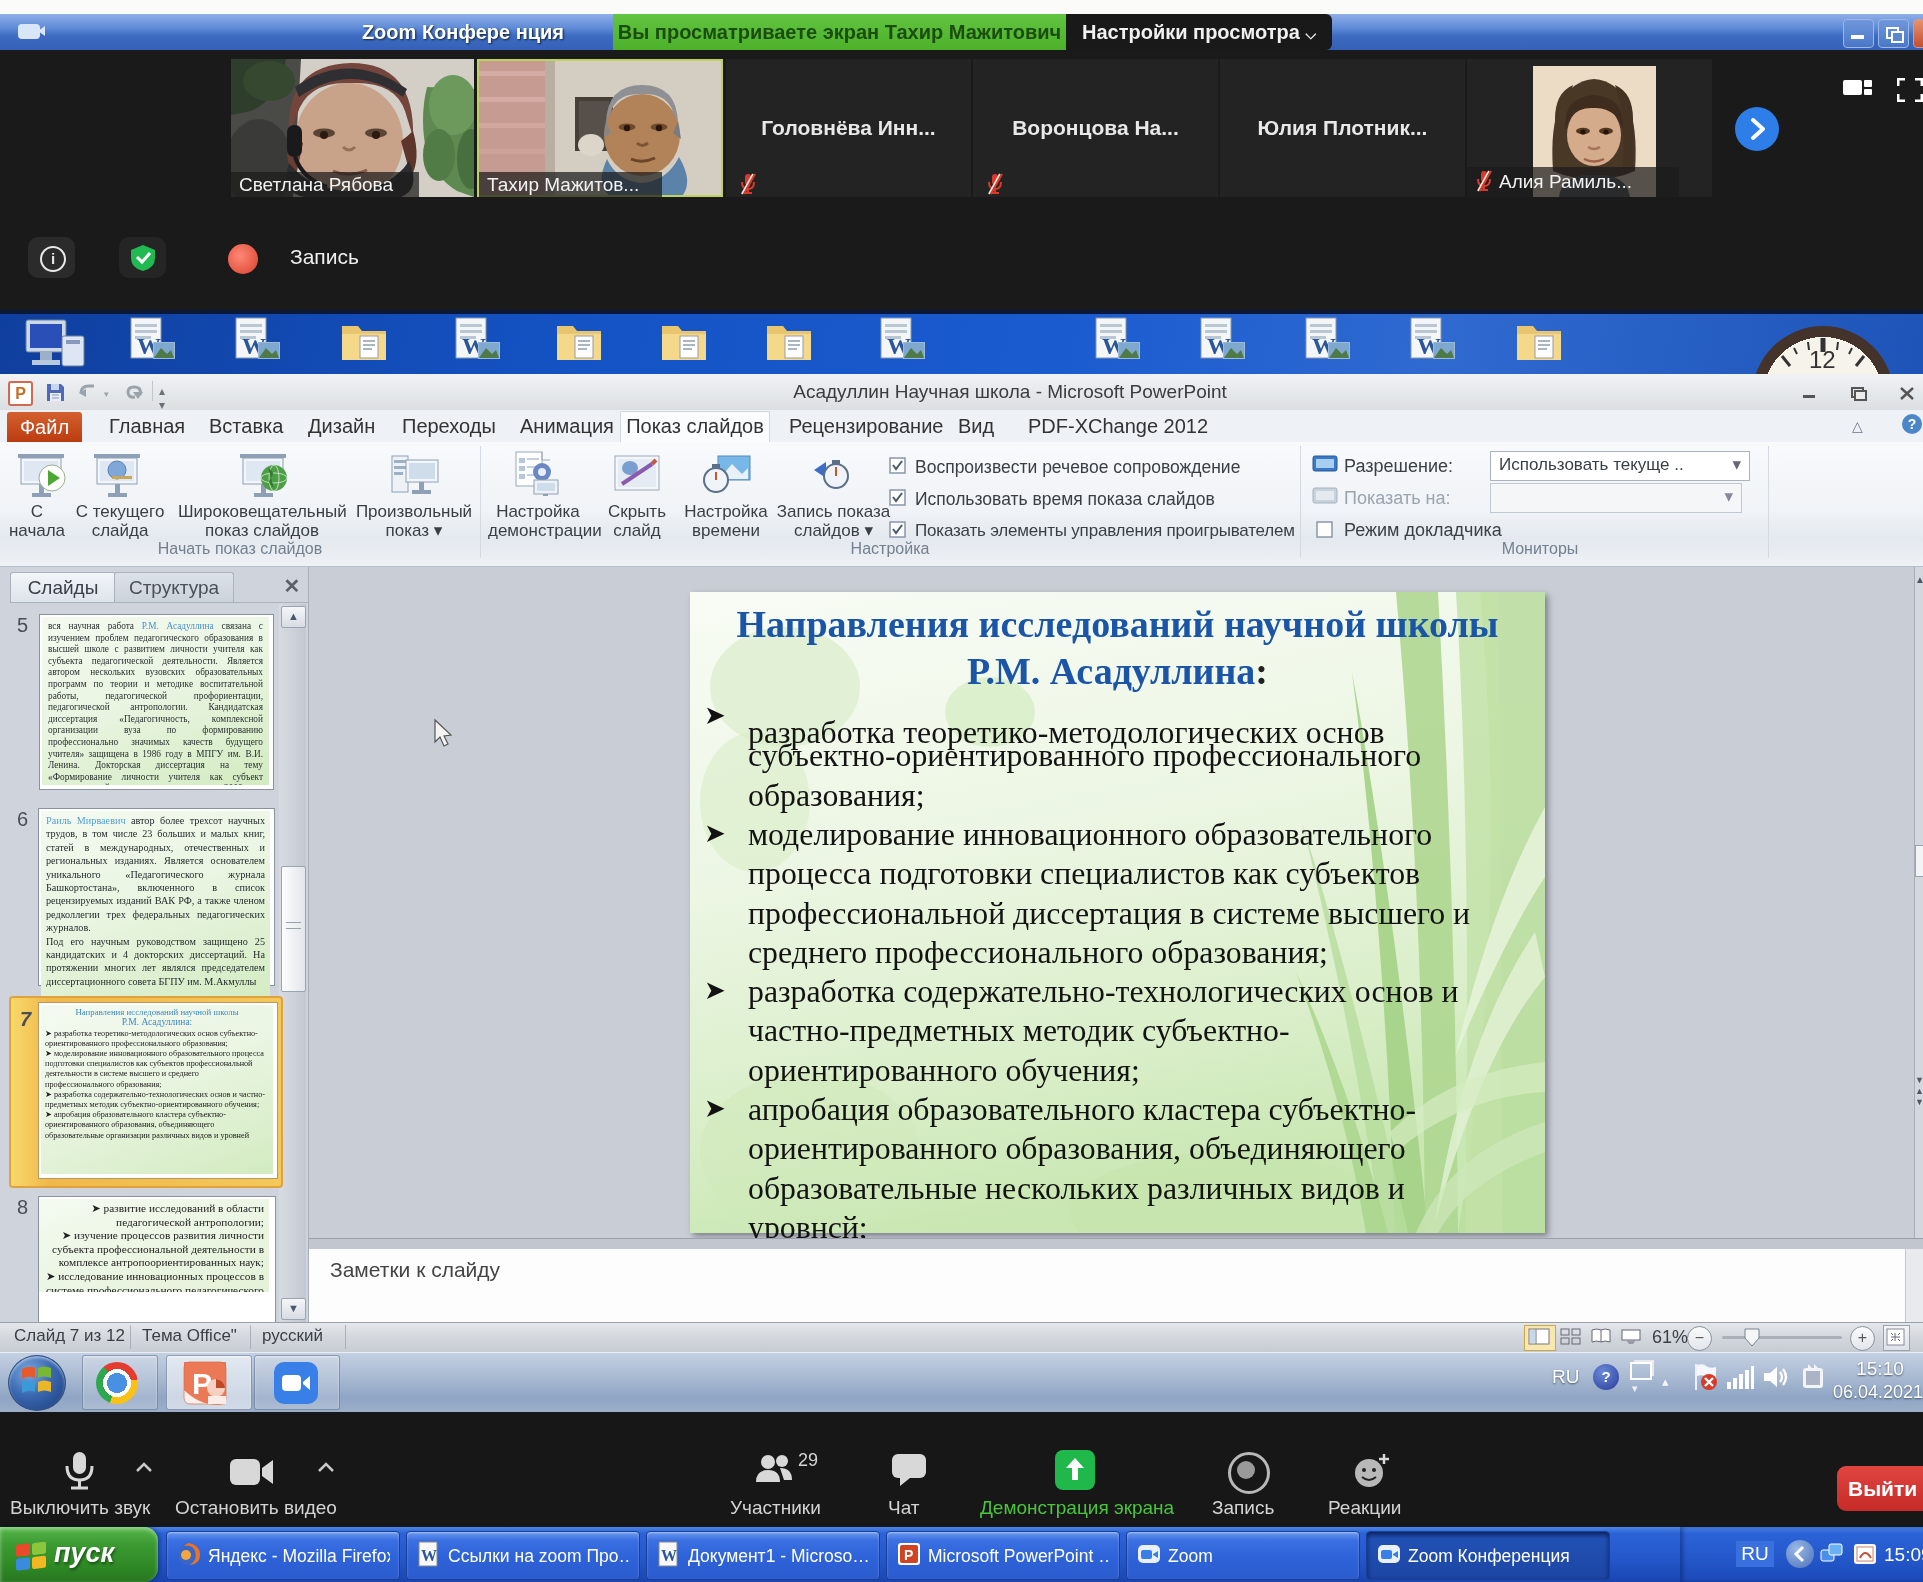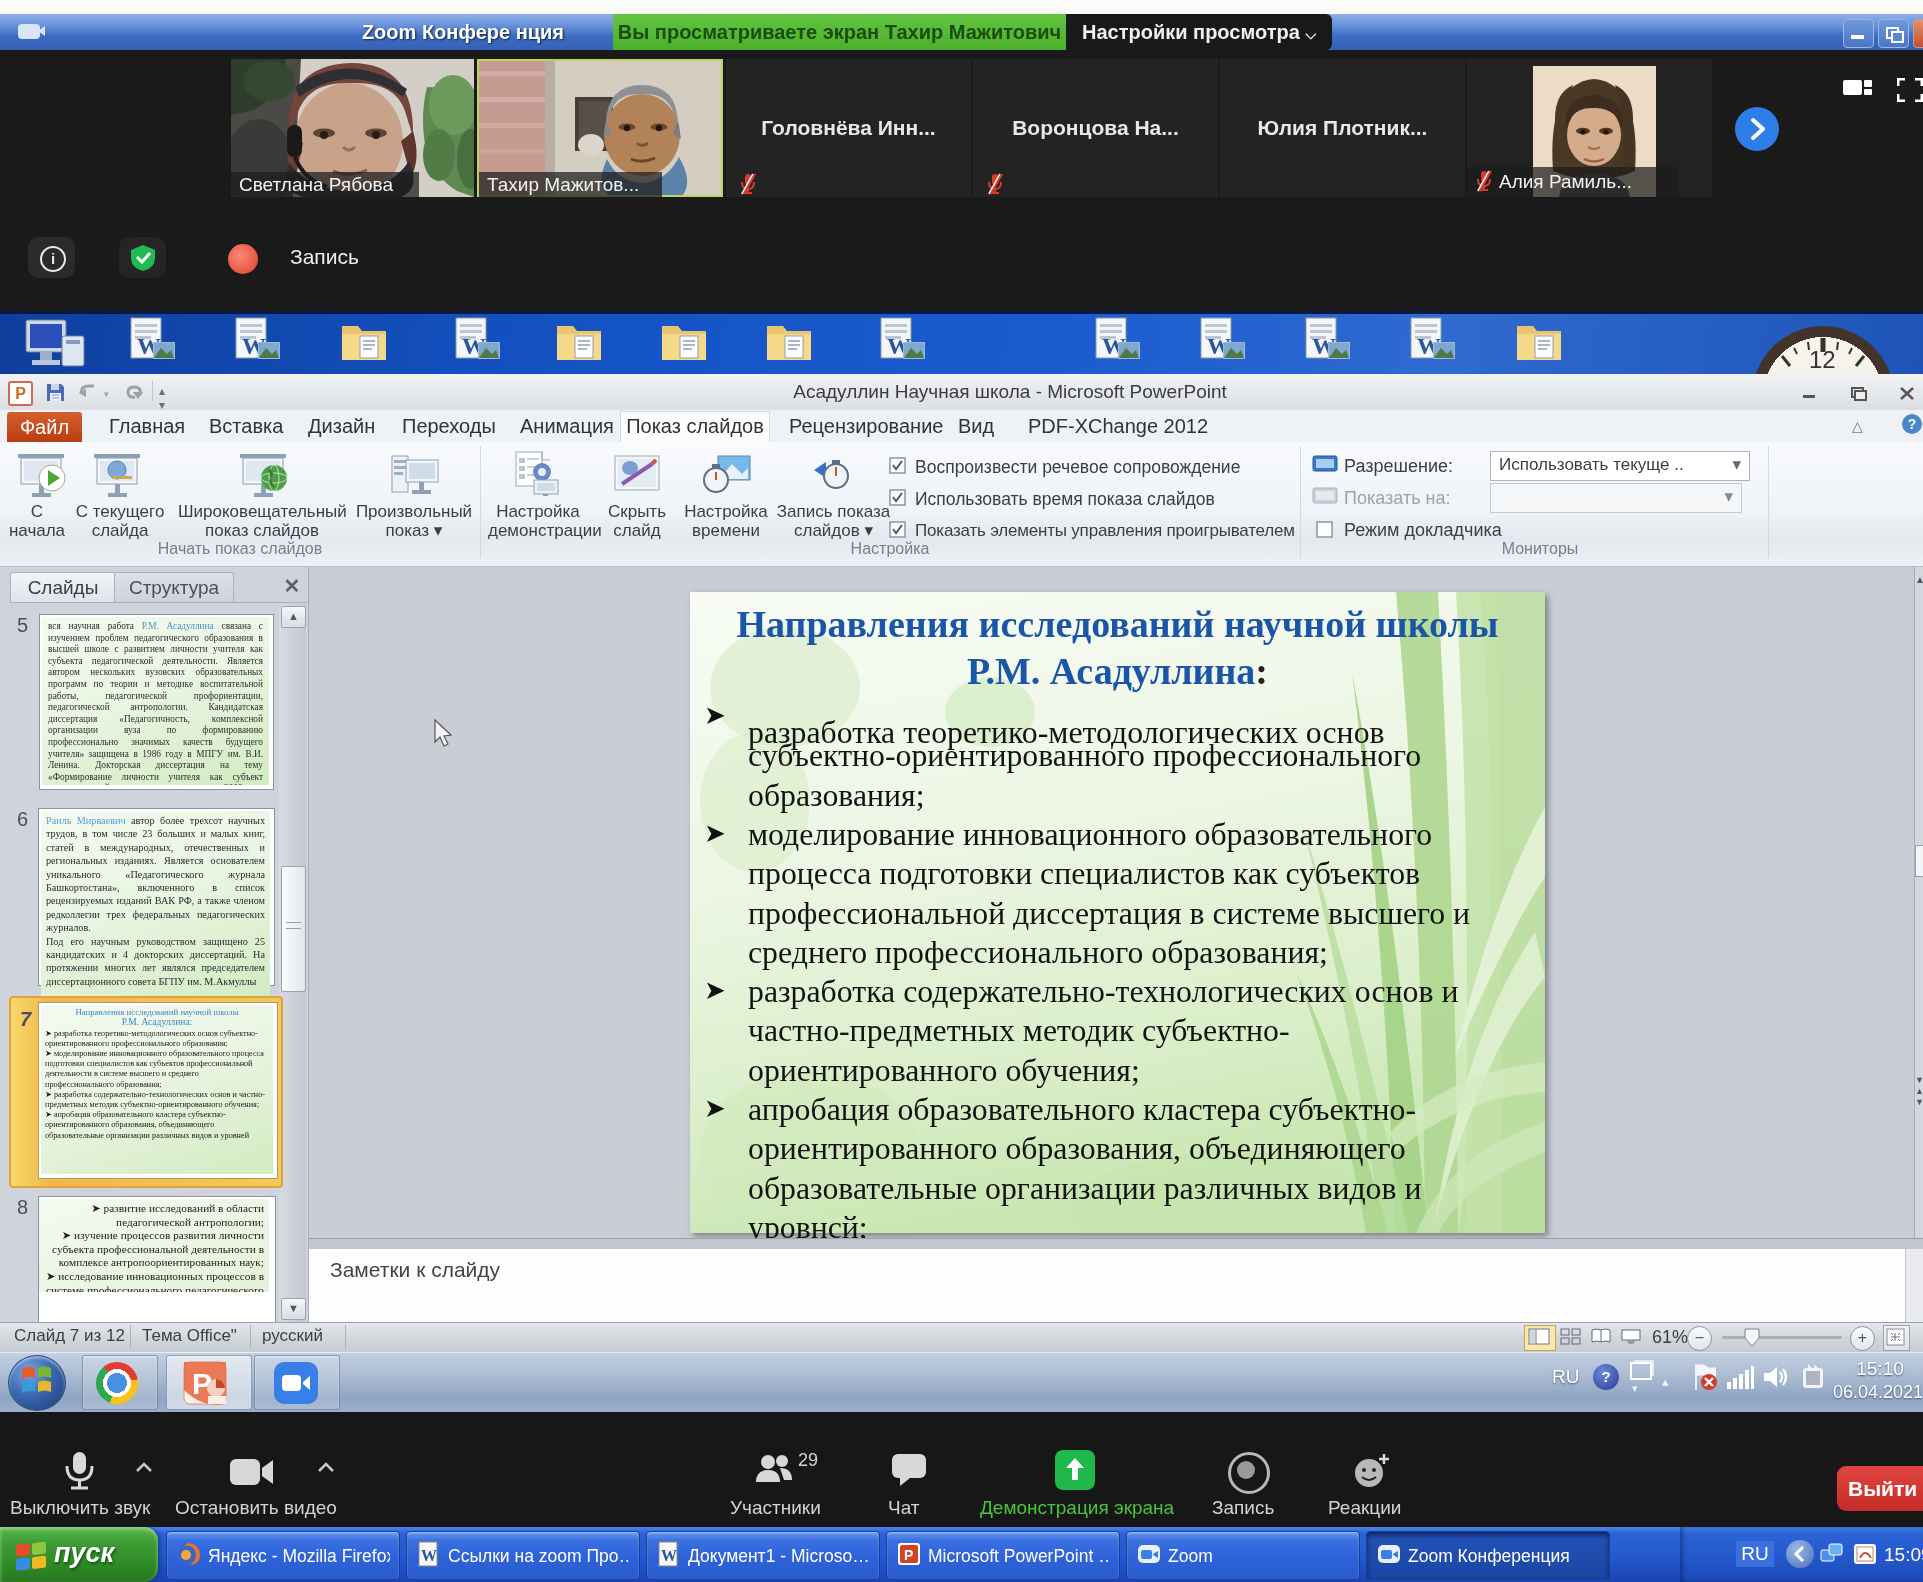--- a/index.html
+++ b/index.html
@@ -518,21 +518,21 @@
 <div class="abs ser" style="left:748px;top:856.2px;width:790px;height:40px;color:#131313;font-size:31.8px;white-space:nowrap;">процесса подготовки специалистов как субъектов</div>
 <div class="abs ser" style="left:748px;top:895.5px;width:790px;height:40px;color:#131313;font-size:31.8px;white-space:nowrap;">профессиональной диссертация в системе высшего и</div>
 <div class="abs ser" style="left:748px;top:934.8px;width:790px;height:40px;color:#131313;font-size:31.8px;white-space:nowrap;">среднего профессионального образования;</div>
 <div class="abs" style="left:704px;top:975.1px;width:36px;height:36px;color:#111;font-size:26px;">➤</div>
 <div class="abs ser" style="left:748px;top:974.1px;width:790px;height:40px;color:#131313;font-size:31.8px;white-space:nowrap;">разработка содержательно-технологических основ и</div>
 <div class="abs ser" style="left:748px;top:1013.4px;width:790px;height:40px;color:#131313;font-size:31.8px;white-space:nowrap;">частно-предметных методик субъектно-</div>
 <div class="abs ser" style="left:748px;top:1052.7px;width:790px;height:40px;color:#131313;font-size:31.8px;white-space:nowrap;">ориентированного обучения;</div>
 <div class="abs" style="left:704px;top:1093.0px;width:36px;height:36px;color:#111;font-size:26px;">➤</div>
 <div class="abs ser" style="left:748px;top:1092.0px;width:790px;height:40px;color:#131313;font-size:31.8px;white-space:nowrap;">апробация образовательного кластера субъектно-</div>
 <div class="abs ser" style="left:748px;top:1131.3px;width:790px;height:40px;color:#131313;font-size:31.8px;white-space:nowrap;">ориентированного образования, объединяющего</div>
-<div class="abs ser" style="left:748px;top:1170.6px;width:790px;height:40px;color:#131313;font-size:31.8px;white-space:nowrap;">образовательные организации различных видов и</div>
+<div class="abs ser" style="left:748px;top:1170.6px;width:790px;height:40px;color:#131313;font-size:31.8px;white-space:nowrap;">образовательные нескольких различных видов и</div>
 <div class="abs ser" style="left:748px;top:1209.9px;width:790px;height:40px;color:#131313;font-size:31.8px;white-space:nowrap;">уровнсй;</div>
 <div class="abs" style="left:432px;top:718px;width:22px;height:32px;"><svg width="22" height="32">
   <path d="M 3 2 L 3 24 L 8 19 L 12 28 L 16 26 L 12 18 L 19 17 Z" fill="#f4f4f4" stroke="#555" stroke-width="1.2"></path>
       </svg></div>
 <div class="abs" style="left:1914px;top:567px;width:9px;height:680px;background:#d4d8de;border-left:1px solid #a8aeb8;"></div>
 <div class="abs" style="left:1915px;top:574px;width:8px;height:16px;color:#4a5868;font-size:10px;">▲</div>
 <div class="abs" style="left:1915px;top:845px;width:8px;height:30px;background:#f2f4f6;border:1px solid #9aa4b0;"></div>
 <div class="abs" style="left:1915px;top:1075px;width:8px;height:60px;color:#4a5868;font-size:9px;line-height:11px;">▼<br>▲<br>▼</div>
 <div class="abs" style="left:309px;top:1238px;width:1614px;height:10px;background:#c2c6ce;border-top:1px solid #9aa0aa;border-bottom:1px solid #989ea8;"></div>
 <div class="abs" style="left:309px;top:1249px;width:1614px;height:73px;background:#fdfdfd;"></div>

